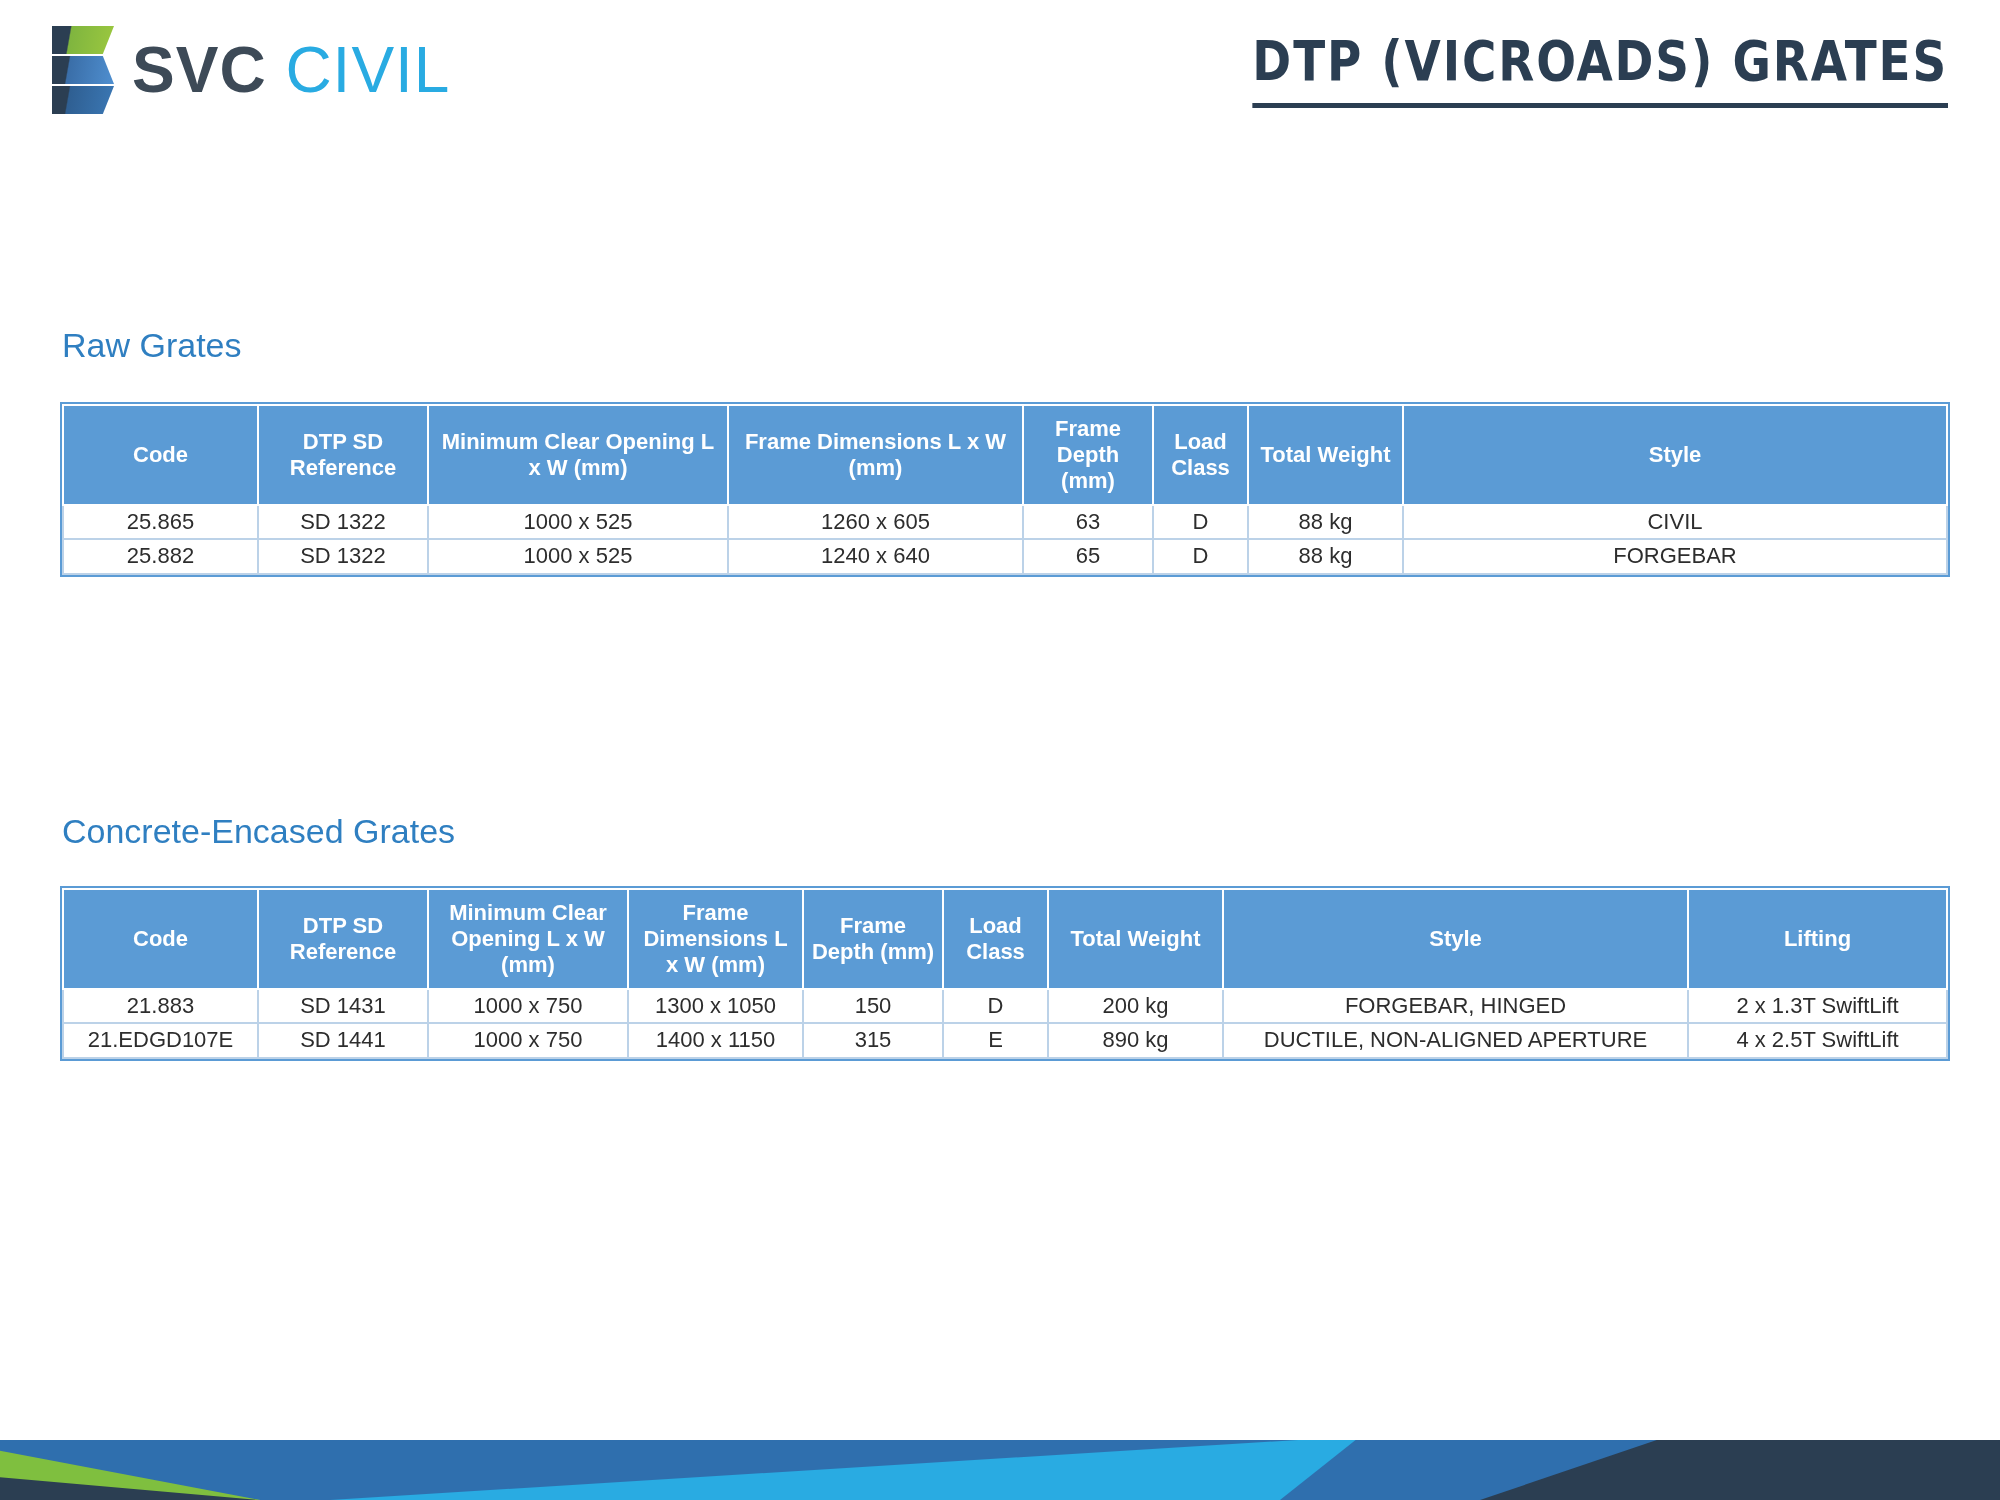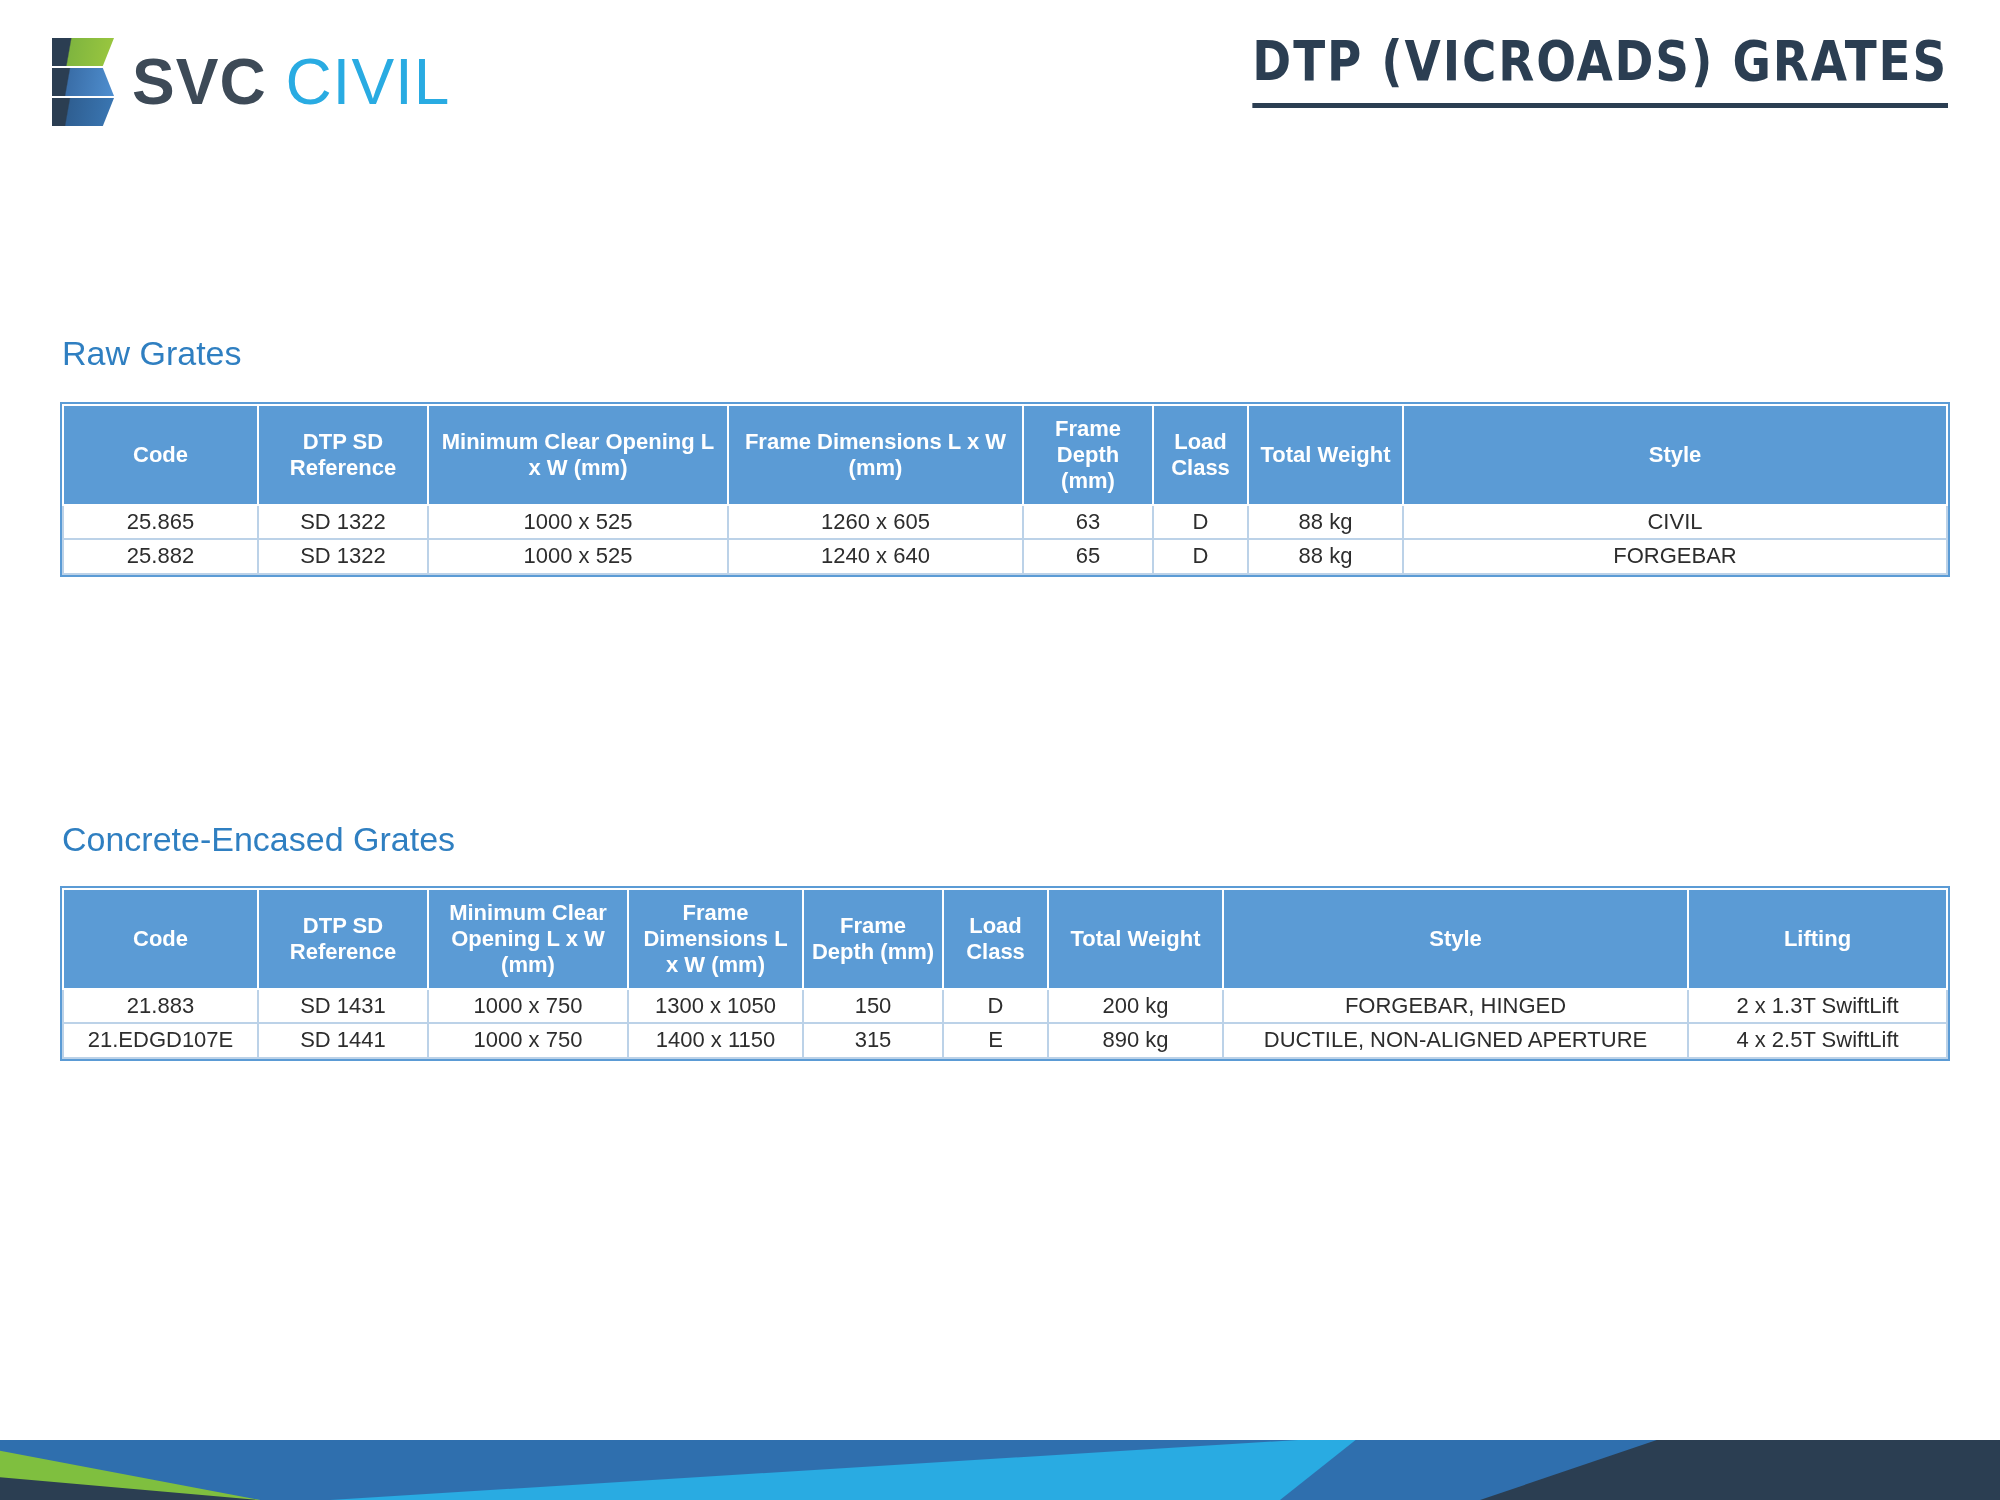--- a/index.html
+++ b/index.html
@@ -18,21 +18,21 @@
   
   .header {
     position: absolute;
     top: 0; left: 0;
     width: 2000px;
     height: 160px;
   }
   .logo-wrap {
     position: absolute;
     left: 52px;
-    top: 38px;
+    top: 26px;
     display: flex;
     align-items: center;
   }
   .logo-mark {
     width: 62px;
     height: 88px;
     position: relative;
     margin-right: 18px;
   }
   .logo-mark .bar {
@@ -80,21 +80,20 @@
     border-bottom: 5px solid #2b3e52;
   }
 
   
   .section-title {
     position: absolute;
     left: 62px;
     color: #2f7fc1;
     font-size: 34px;
     font-weight: normal;
-    margin-top: 8px;
   }
   #title-raw { top: 326px; }
   #title-concrete { top: 812px; }
 
   table {
     position: absolute;
     border-collapse: collapse;
     font-size: 21px;
     color: #2d2d2d;
     table-layout: fixed;

